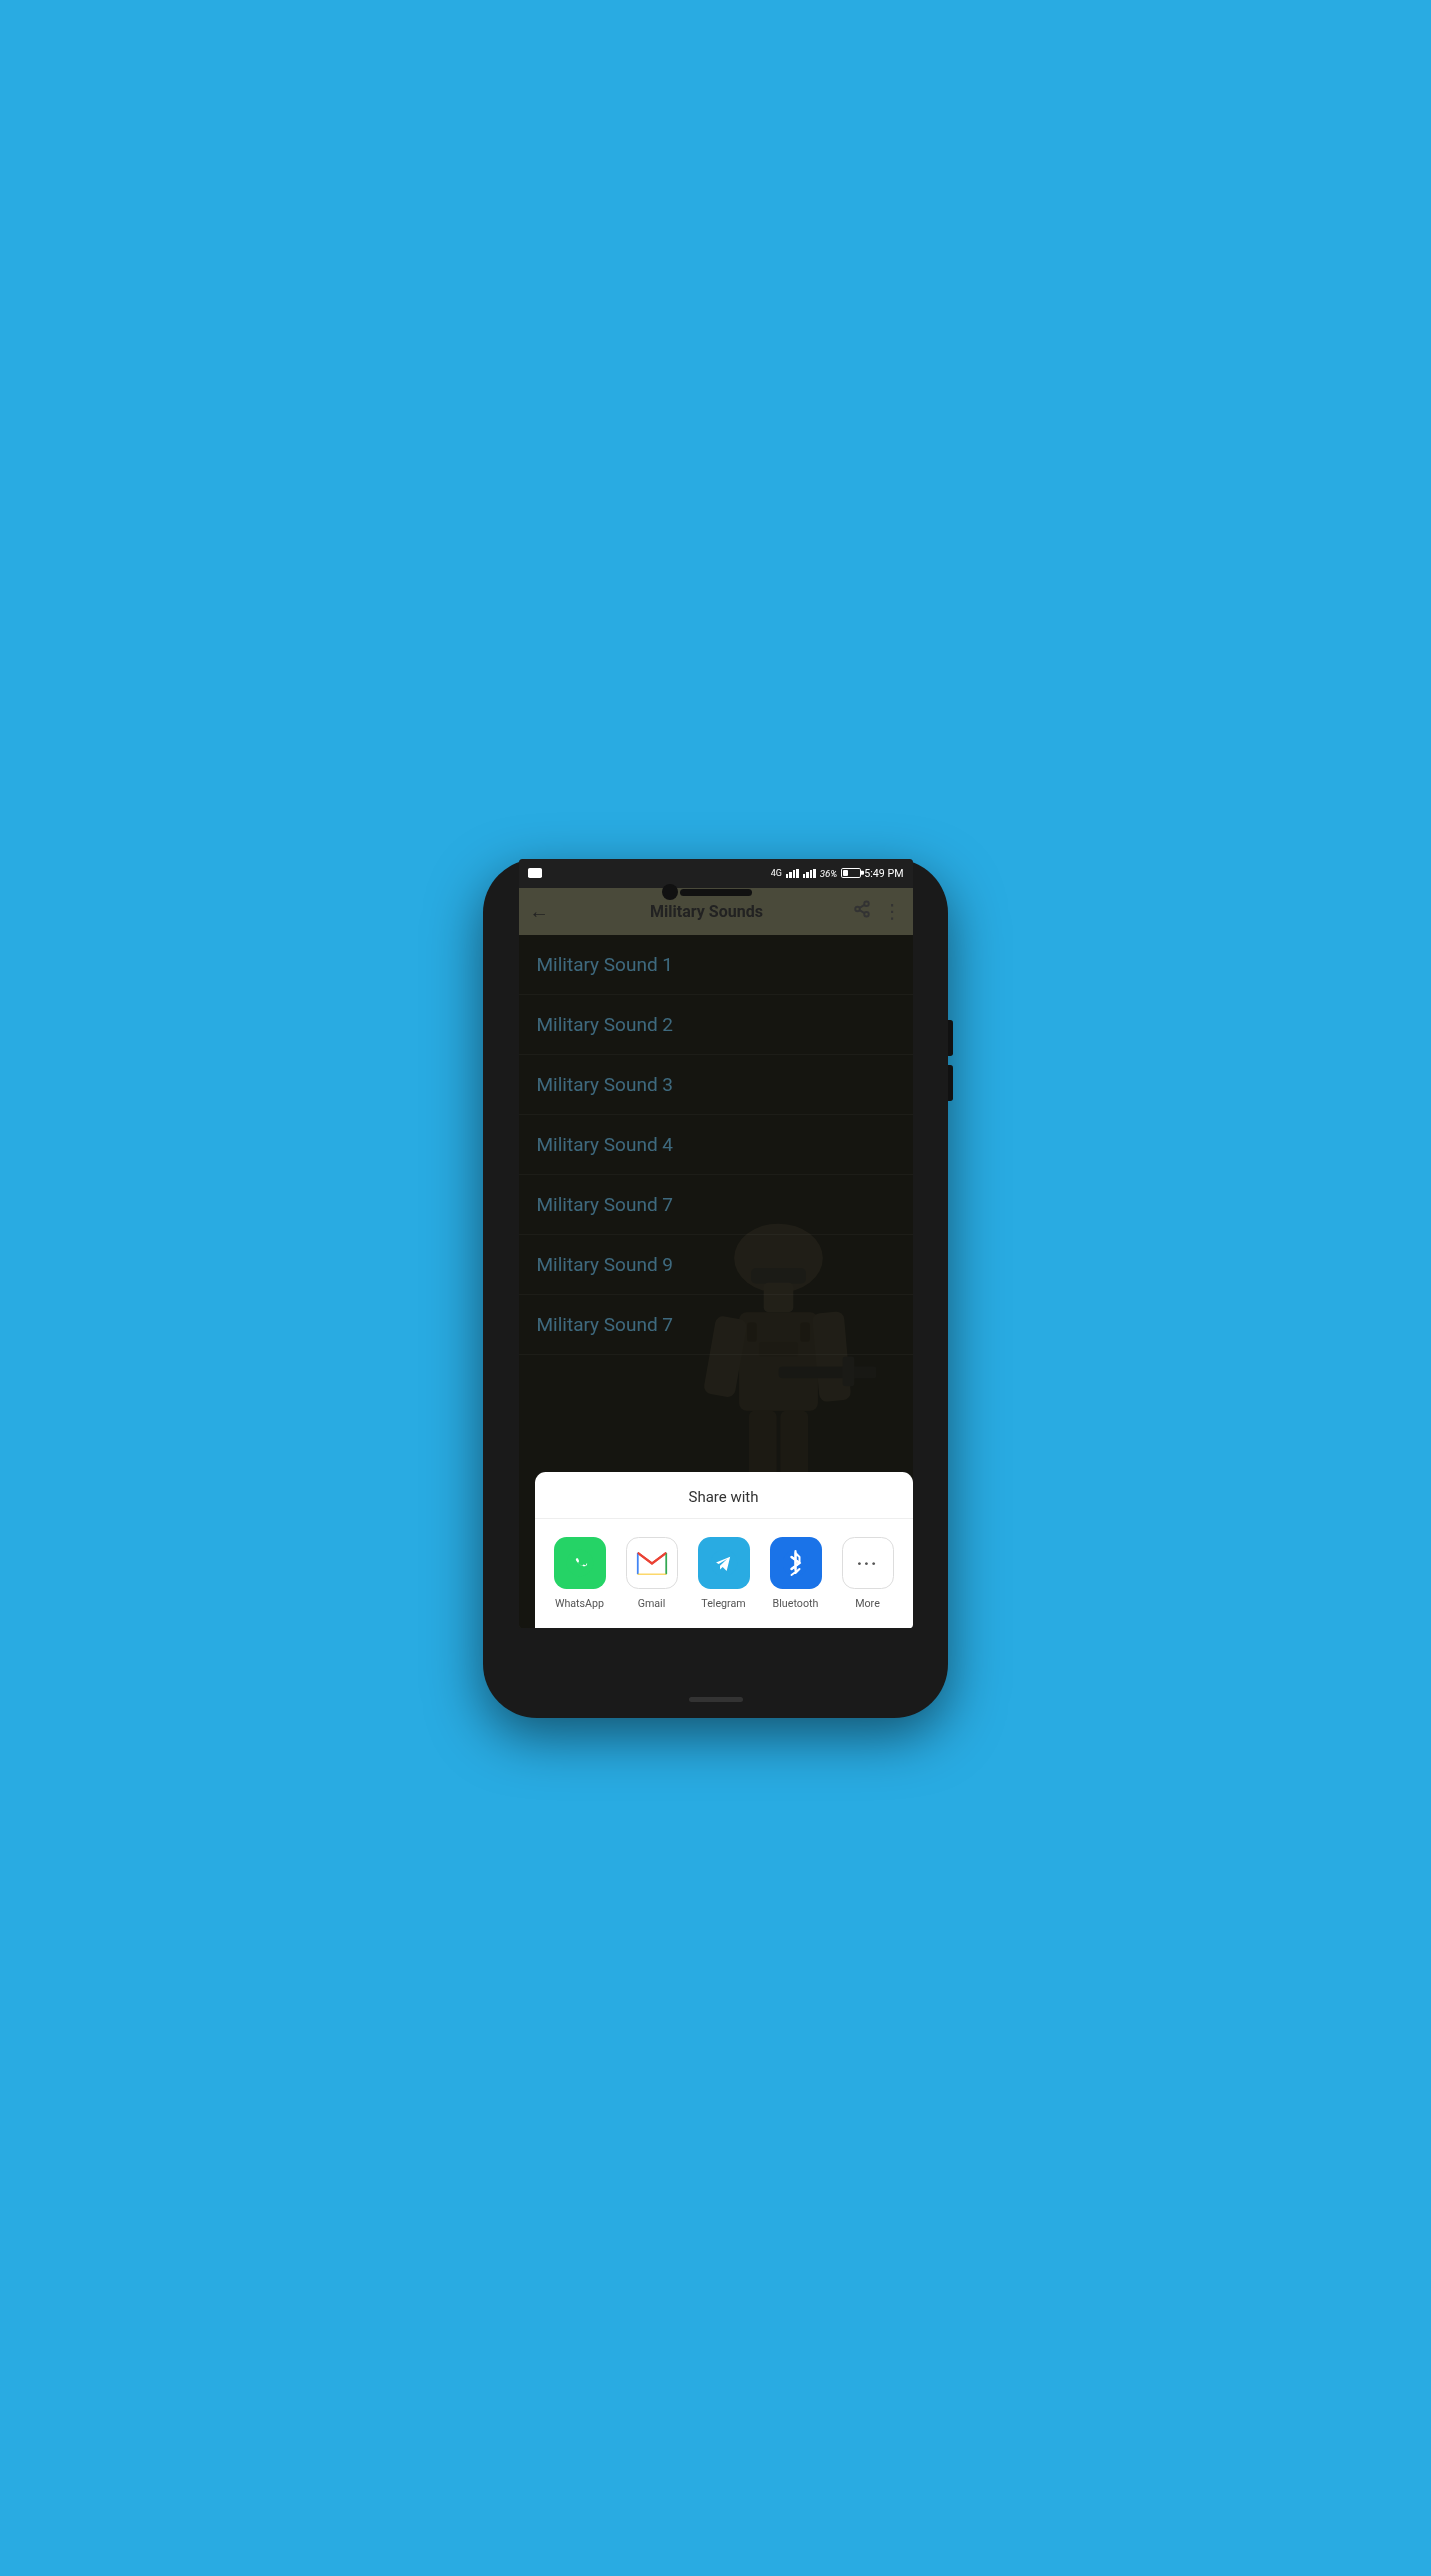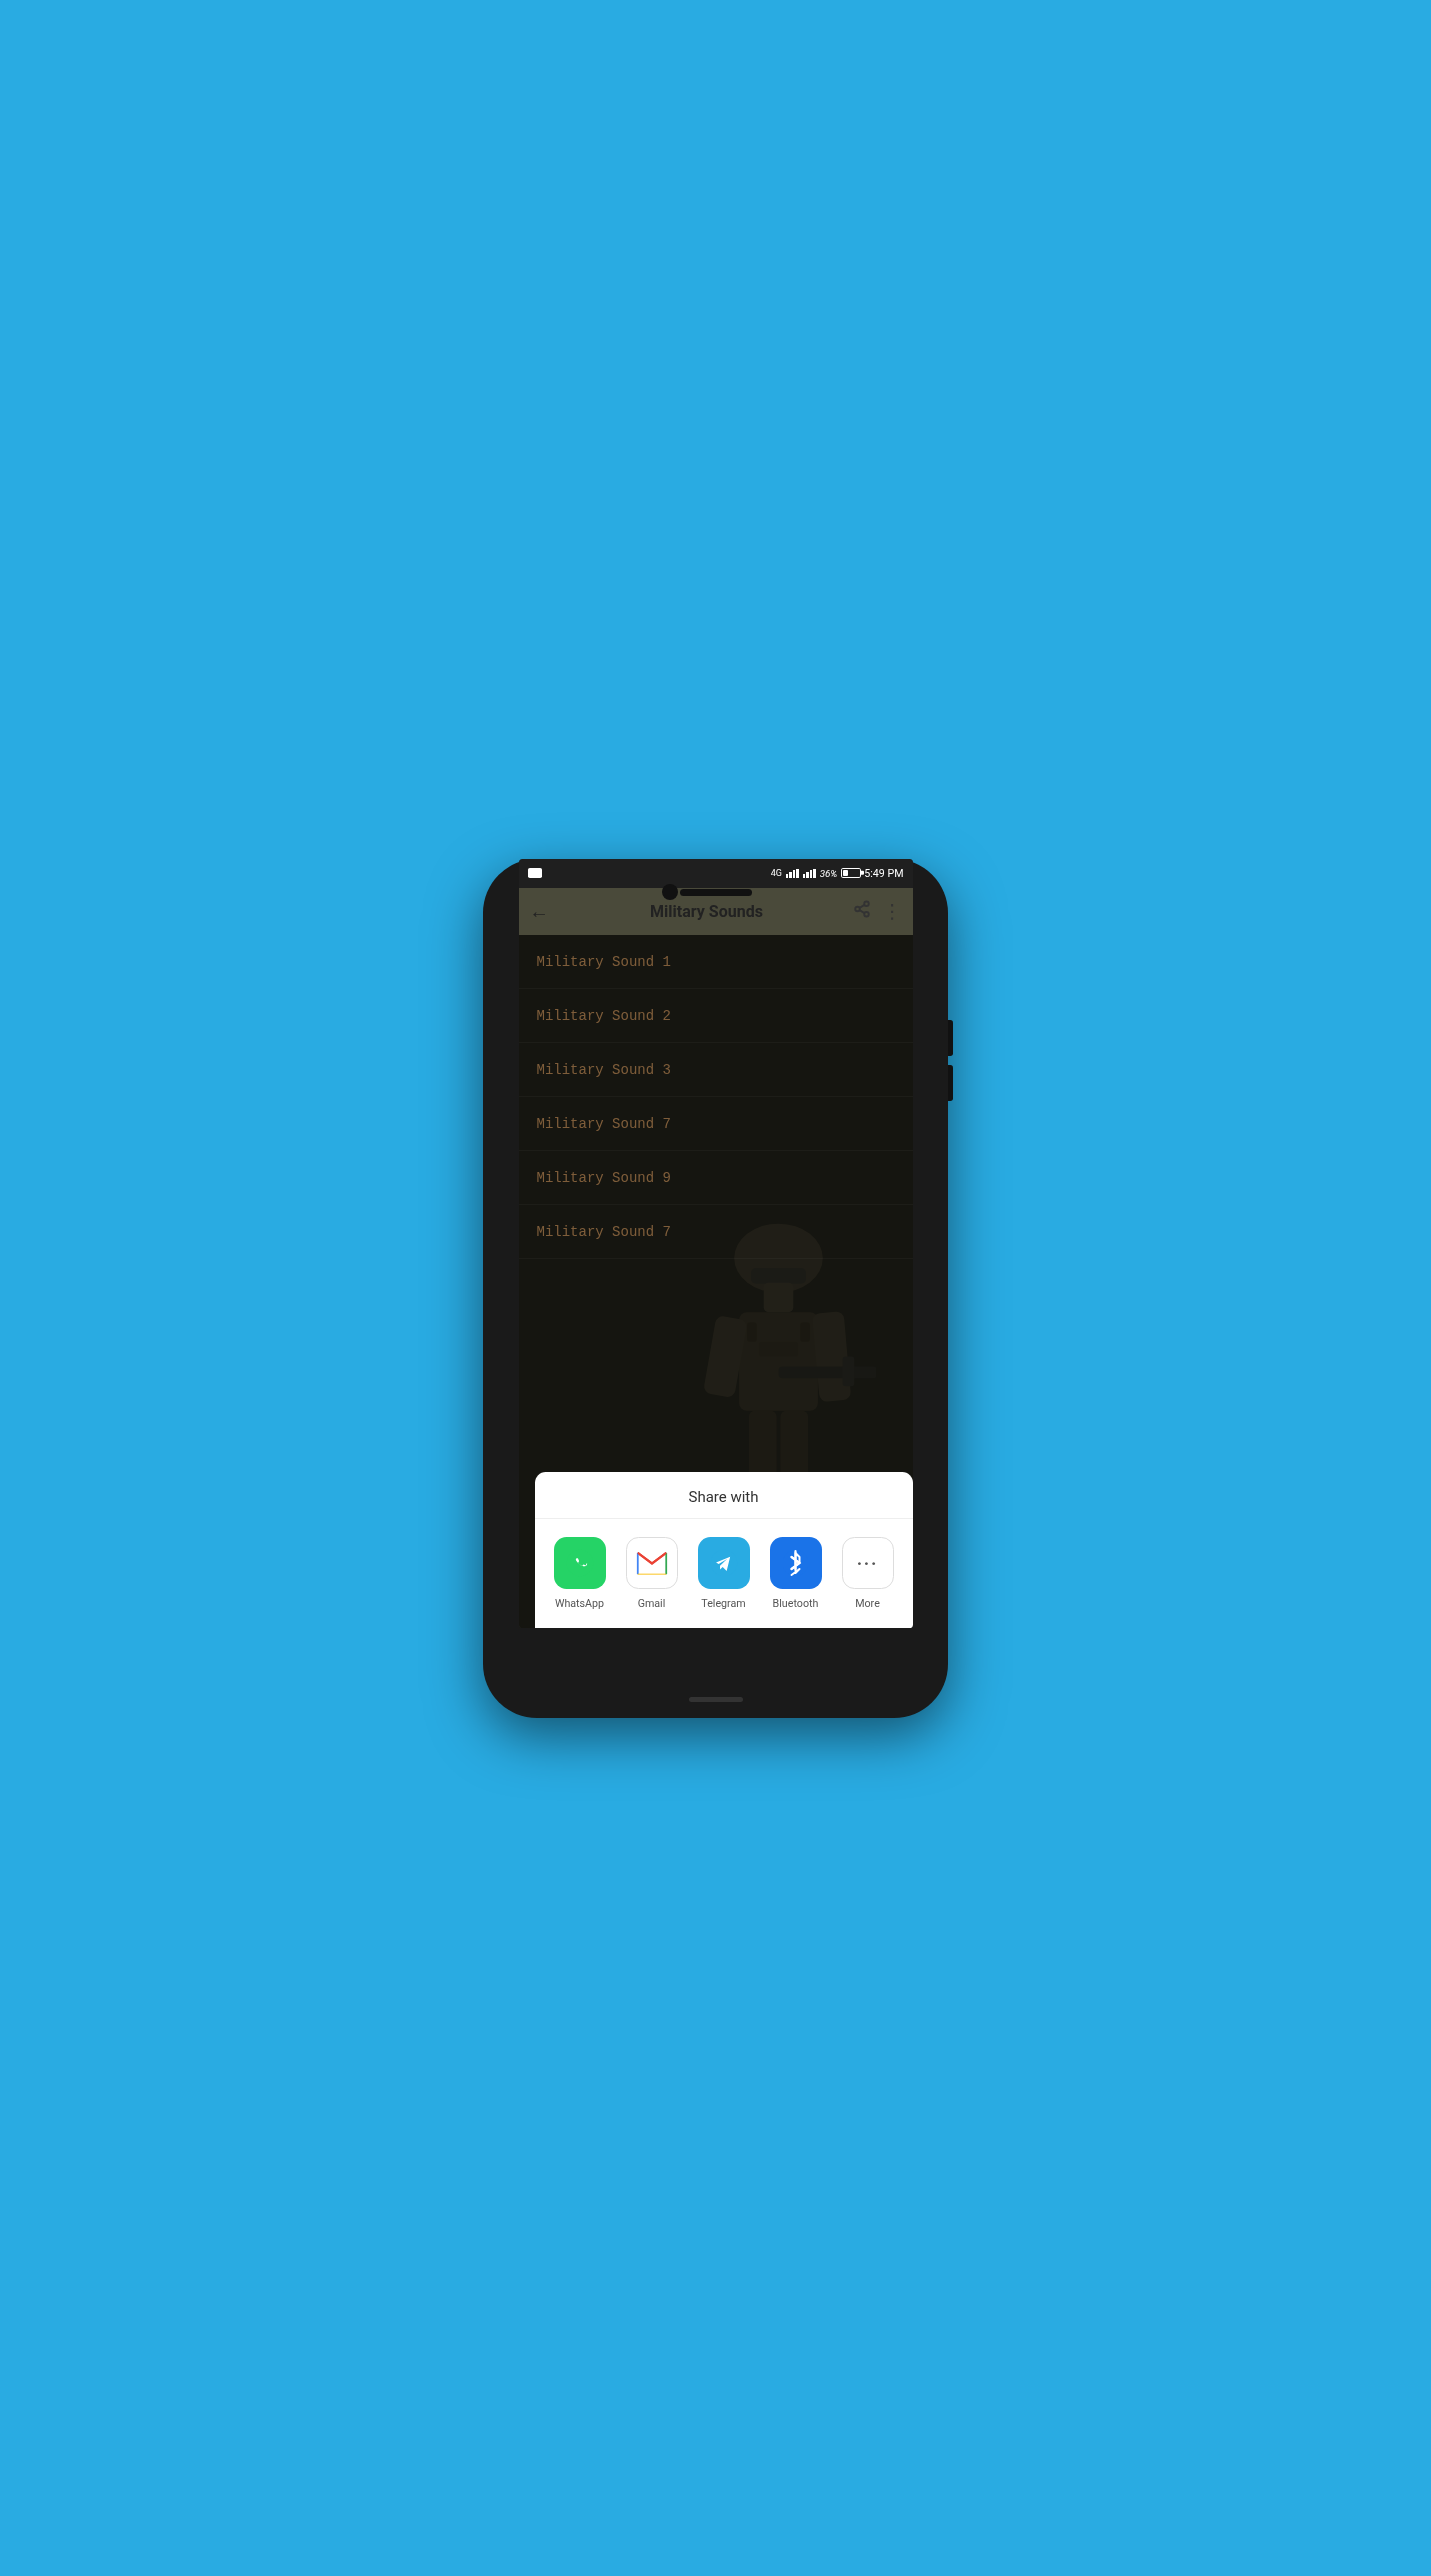--- a/index.html
+++ b/index.html
@@ -191,23 +191,22 @@
       z-index: 2;
     }
 
     .sound-item {
       padding: 18px 18px;
       border-bottom: 0.9px solid rgba(255,255,255,0.08);
       cursor: pointer;
     }
 
     .sound-item-text {
-      font-size: 14px;
-      color: #fdba74;
-      font-family: Liberation Mono, monospace;
+      font-size: 19px;
+      color: #7dd3fc;
     }
 
     
     .modal-overlay {
       position: absolute;
       top: 0; left: 0; right: 0;
       height: 100%;
       background: rgba(0,0,0,0.5);
       z-index: 10;
     }
@@ -417,20 +416,23 @@
         <div class="sound-item">
           <span class="sound-item-text">Military Sound 1</span>
         </div>
         <div class="sound-item">
           <span class="sound-item-text">Military Sound 2</span>
         </div>
         <div class="sound-item">
           <span class="sound-item-text">Military Sound 3</span>
         </div>
         <div class="sound-item">
+          <span class="sound-item-text">Military Sound 4</span>
+        </div>
+        <div class="sound-item">
           <span class="sound-item-text">Military Sound 7</span>
         </div>
         <div class="sound-item">
           <span class="sound-item-text">Military Sound 9</span>
         </div>
         <div class="sound-item">
           <span class="sound-item-text">Military Sound 7</span>
         </div>
       </div>
 

